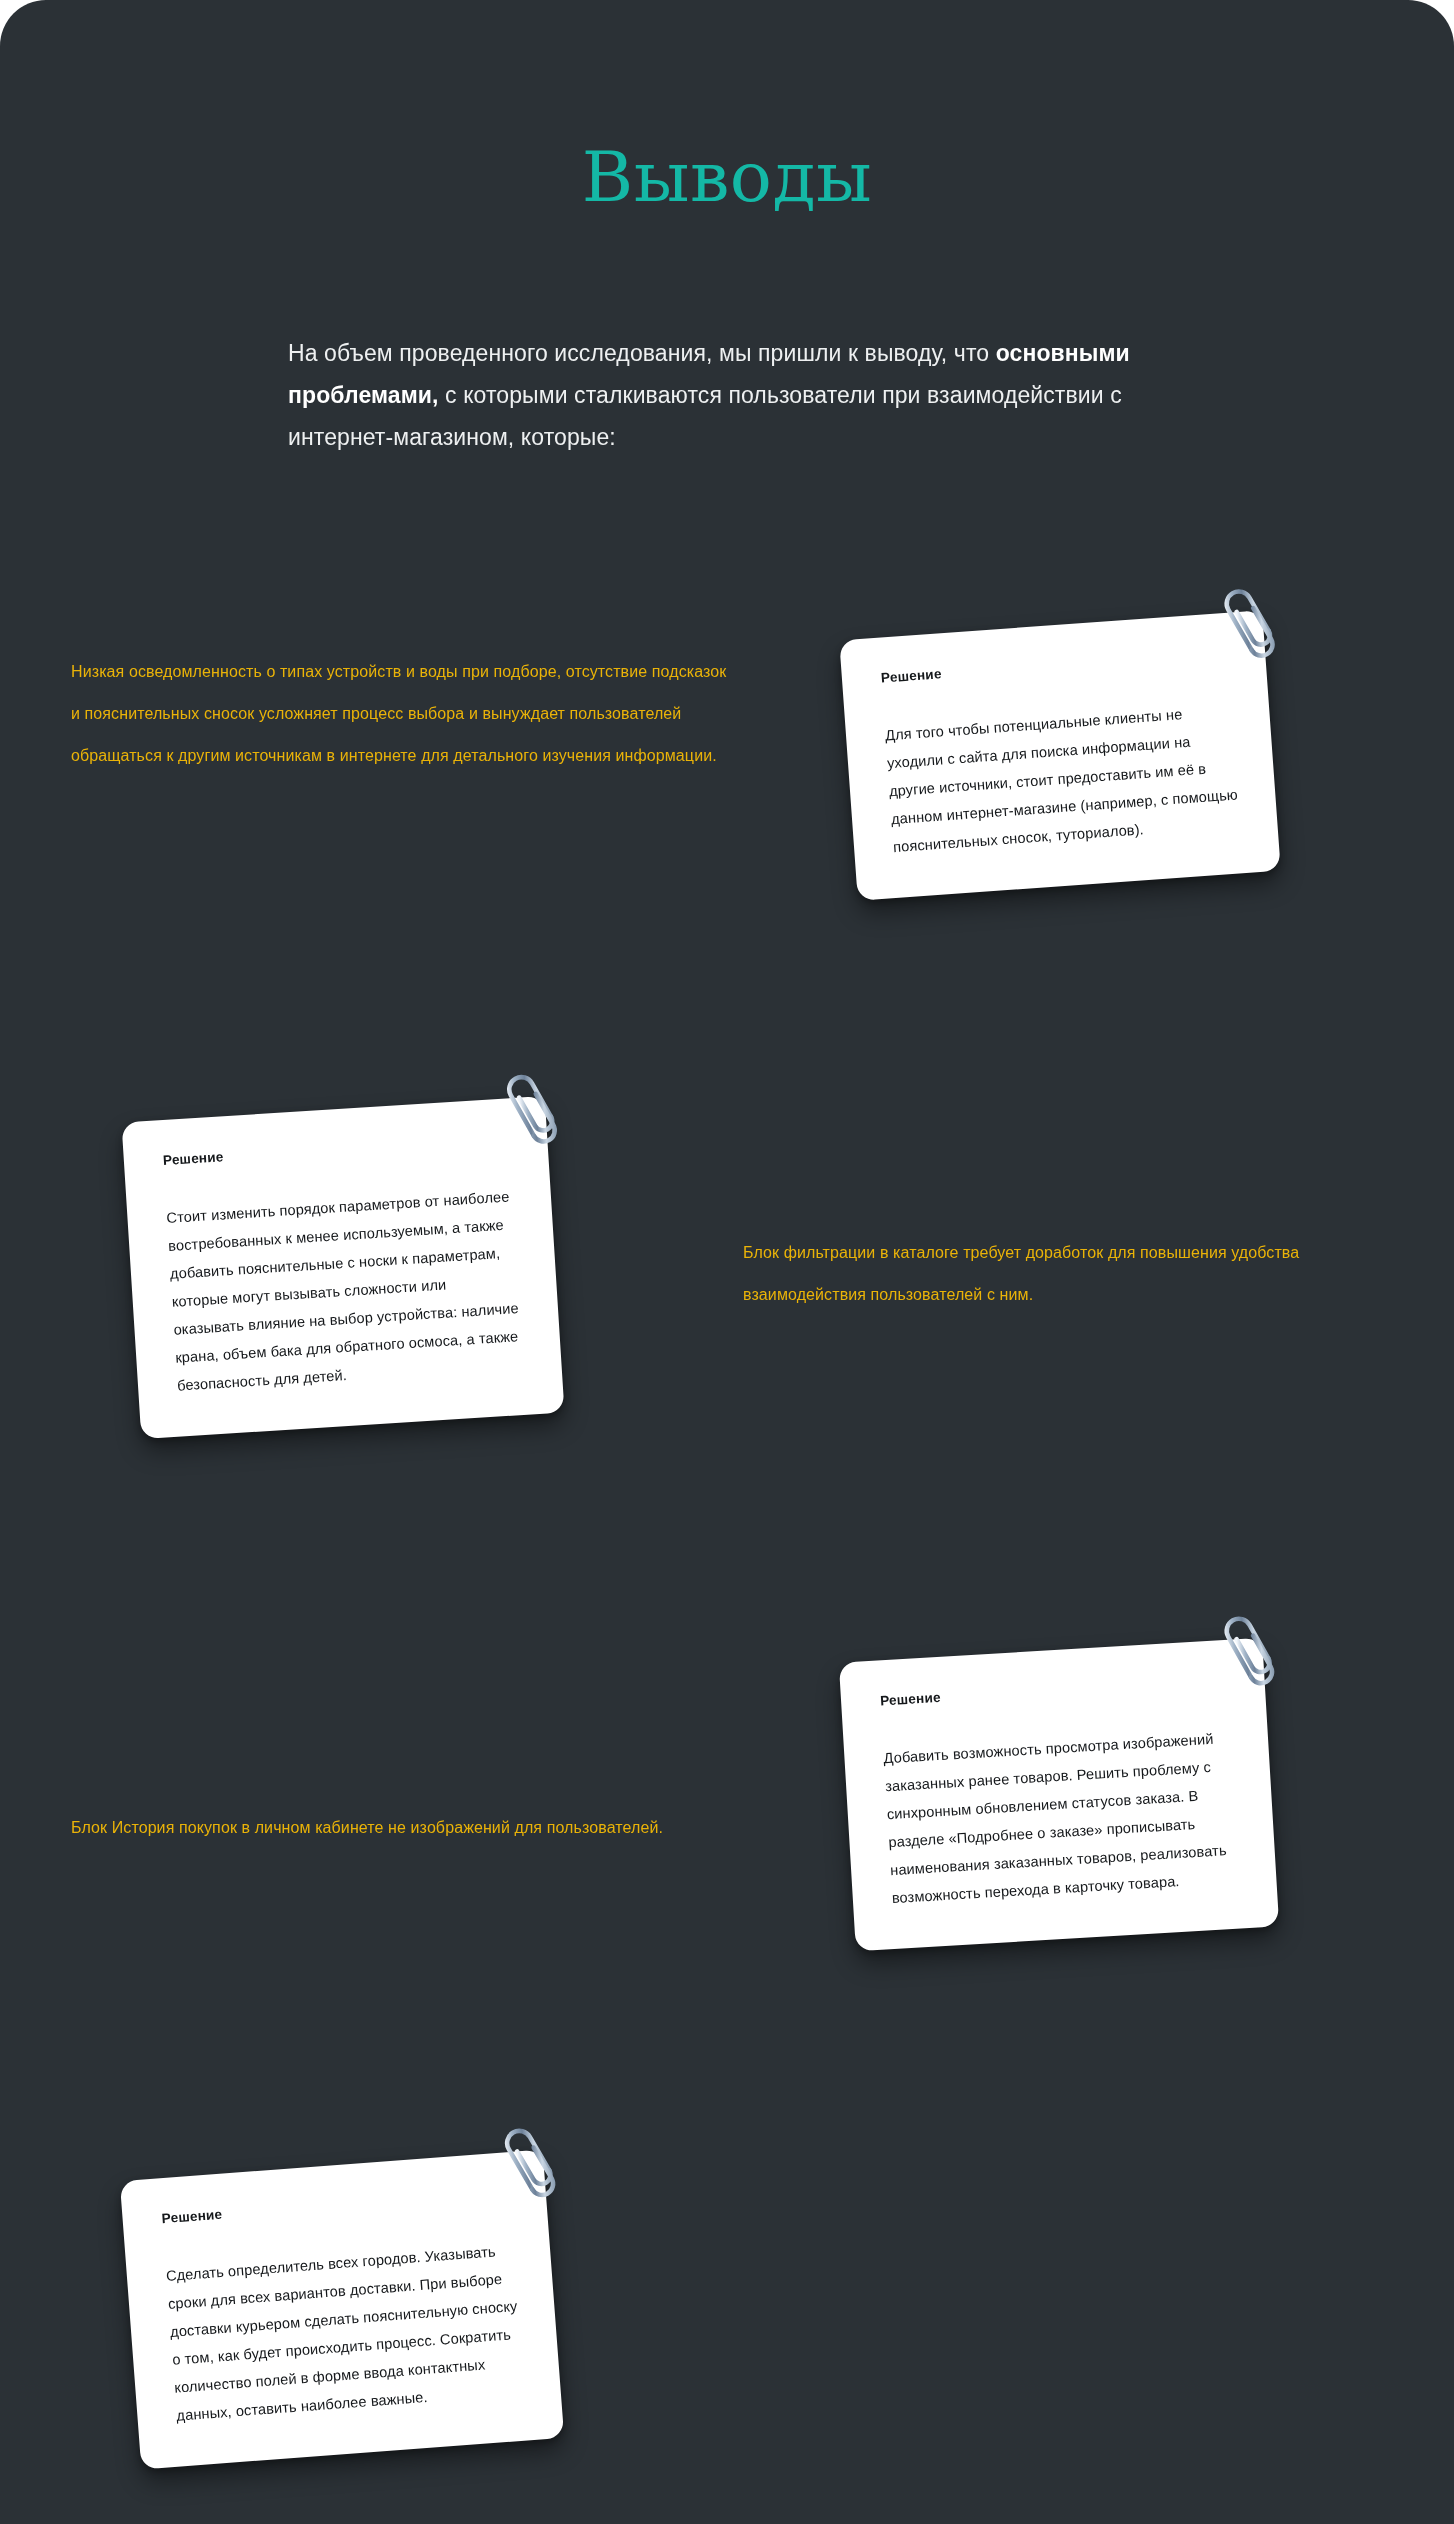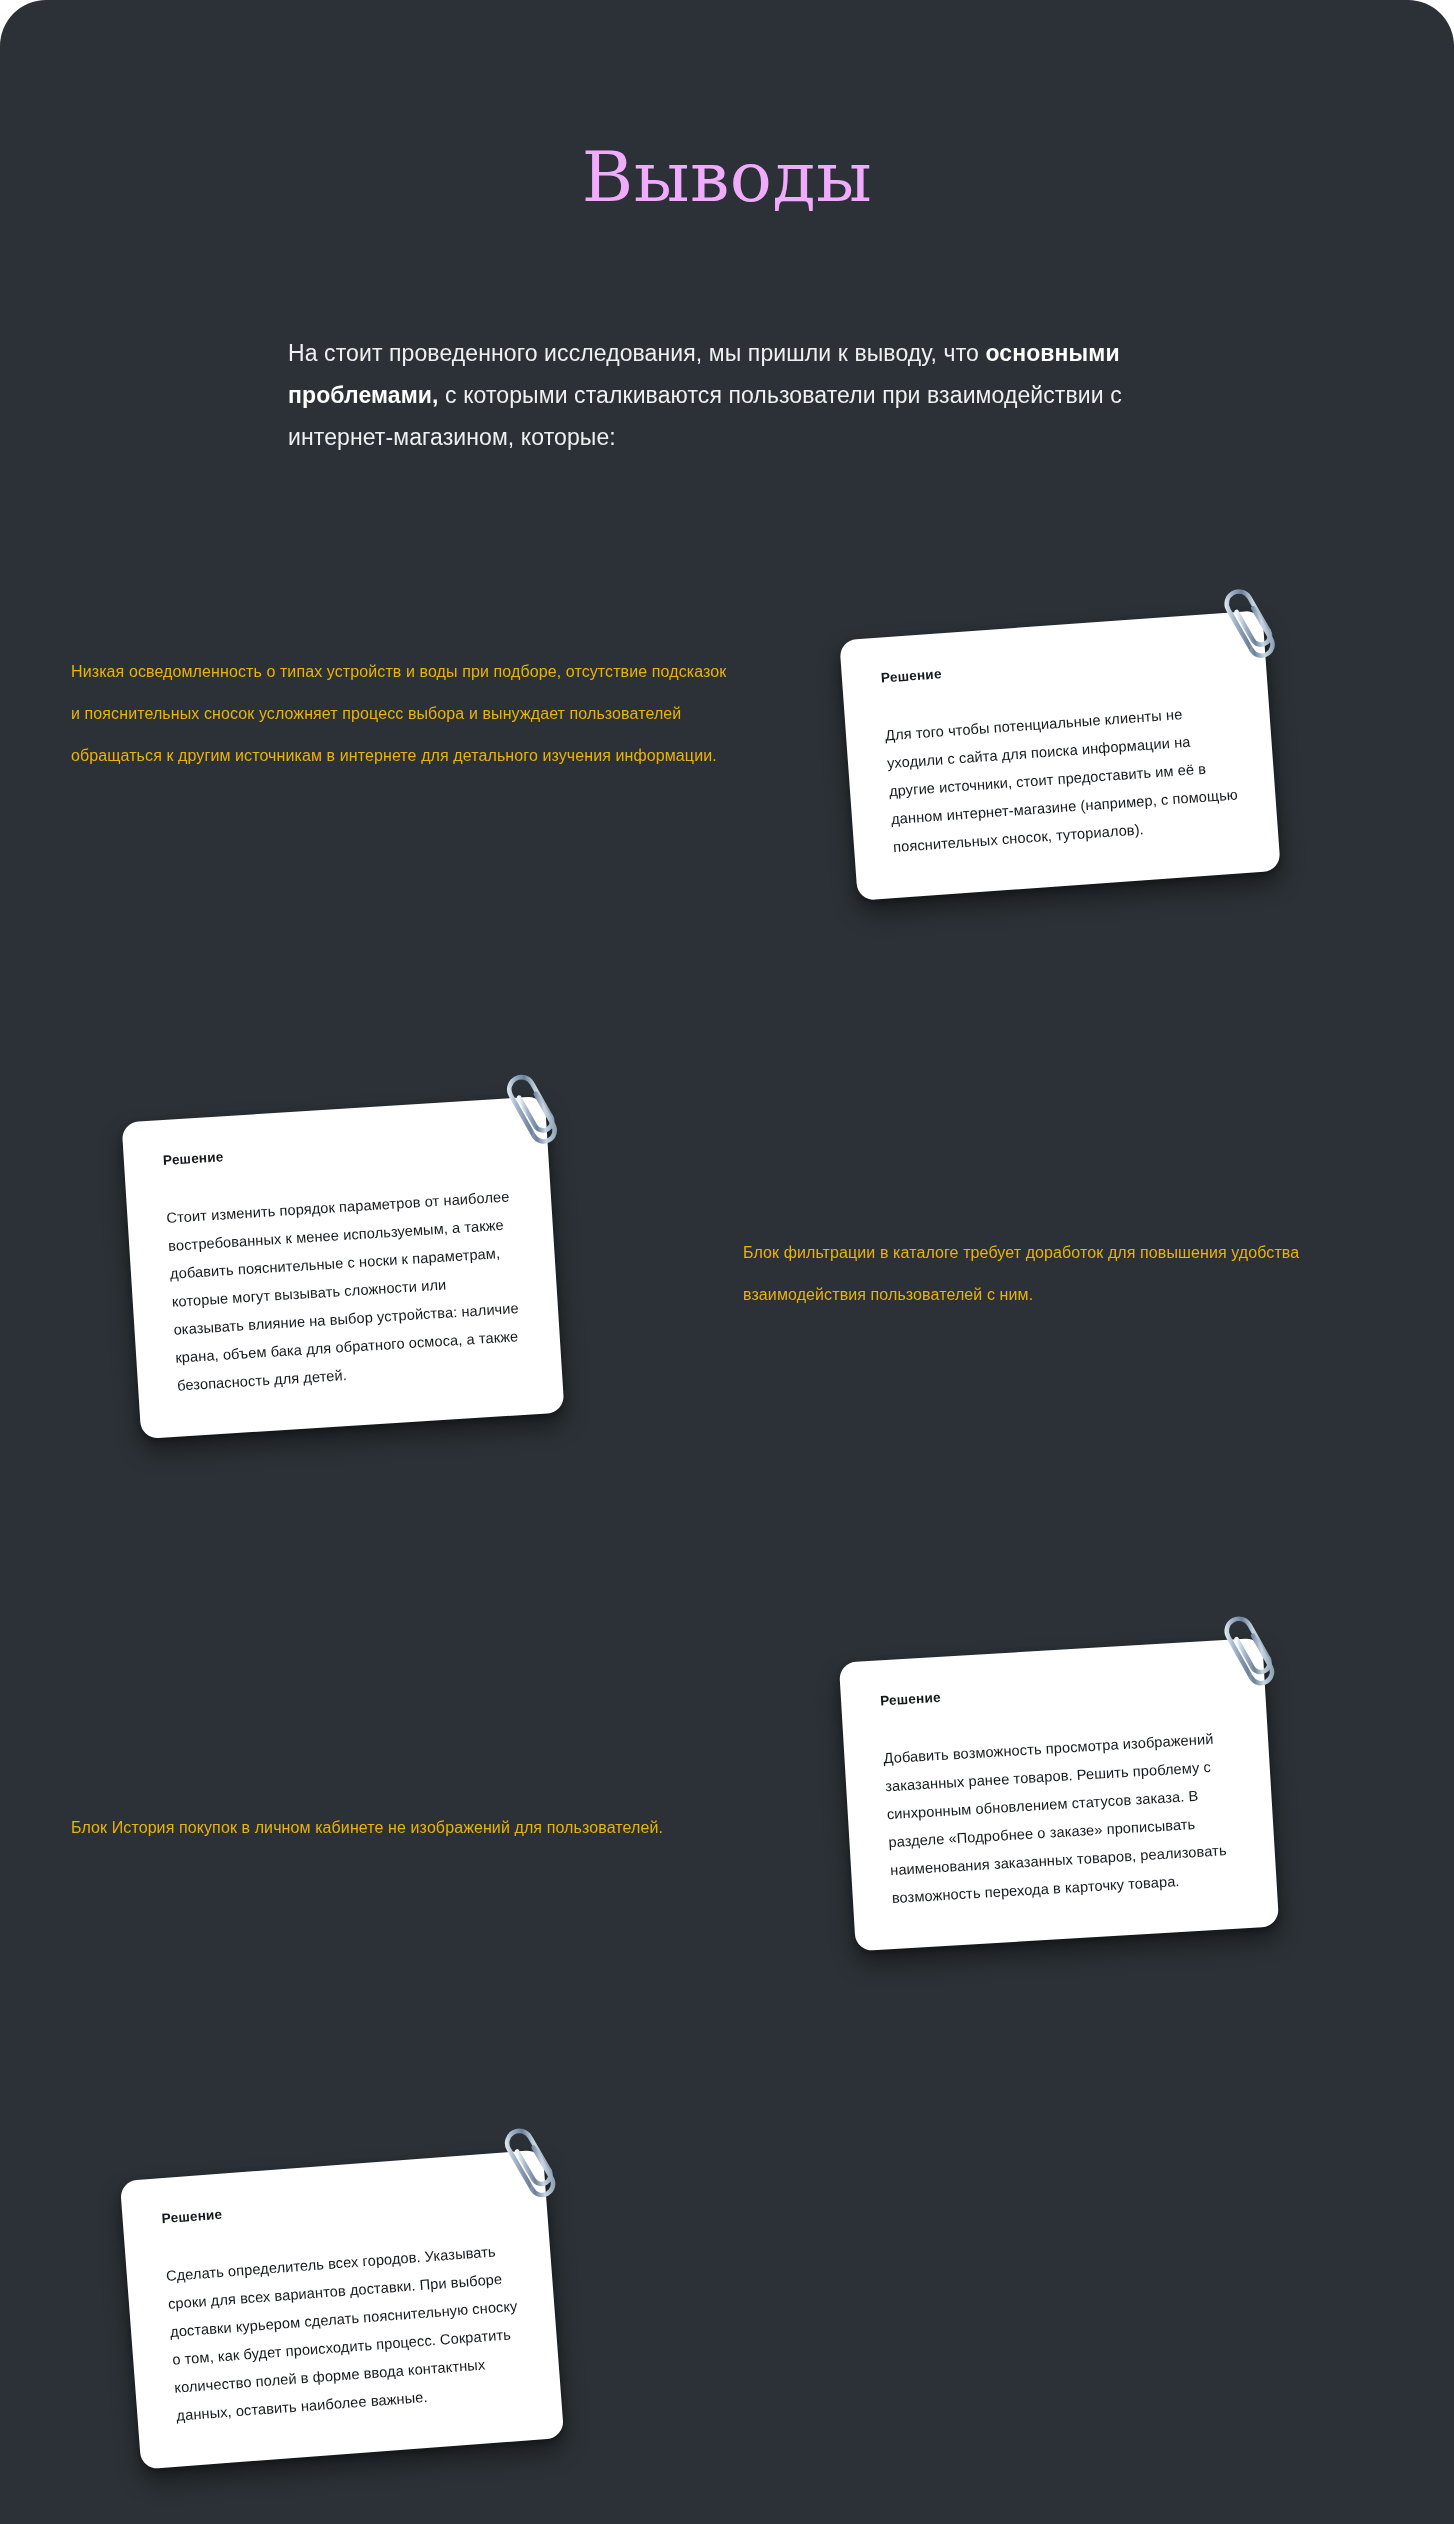--- a/index.html
+++ b/index.html
@@ -26,21 +26,21 @@
   #title {
     position: absolute;
     left: 0;
     top: 95px;
     width: 1454px;
     text-align: center;
     font-family: "DejaVu Serif", serif;
     font-weight: 400;
     font-size: 70px;
     letter-spacing: 0.5px;
-    color: #f0abfc;
+    color: #14b8a6;
     line-height: 1;
   }
 
   
   #intro {
     position: absolute;
     left: 288px;
     top: 309px;
     width: 889px;
     font-size: 23px;
@@ -109,21 +109,21 @@
   .note-wrap.r3 { left: 847px; top: 1650px; transform: rotate(-3.4deg); }
   .note-wrap.r4 { left: 130px;  top: 2165px; transform: rotate(-4.3deg); }
 </style>
 </head>
 <body>
 
 <div id="page">
 
   <h1 id="title">Выводы</h1>
 
-  <p id="intro"><span>На стоит проведенного исследования, мы пришли к выводу, что </span><b>основными проблемами,</b><span> с которыми сталкиваются пользователи при взаимодействии с интернет-магазином, которые:</span></p>
+  <p id="intro"><span>На объем проведенного исследования, мы пришли к выводу, что </span><b>основными проблемами,</b><span> с которыми сталкиваются пользователи при взаимодействии с интернет-магазином, которые:</span></p>
 
   <div class="problem left" style="top:651px;">Низкая осведомленность о типах устройств и воды при подборе, отсутствие подсказок и пояснительных сносок усложняет процесс выбора и вынуждает пользователей обращаться к другим источникам в интернете для детального изучения информации.</div>
 
   <div class="note-wrap r1">
     <div class="note">
       <p class="note-title">Решение</p>
       <p class="note-body">Для того чтобы потенциальные клиенты не уходили с сайта для поиска информации на другие источники, стоит предоставить им её в данном интернет-магазине (например, с помощью пояснительных сносок, туториалов).</p>
     </div>
     <svg class="clip" viewBox="0 0 120 150">
       <defs>

